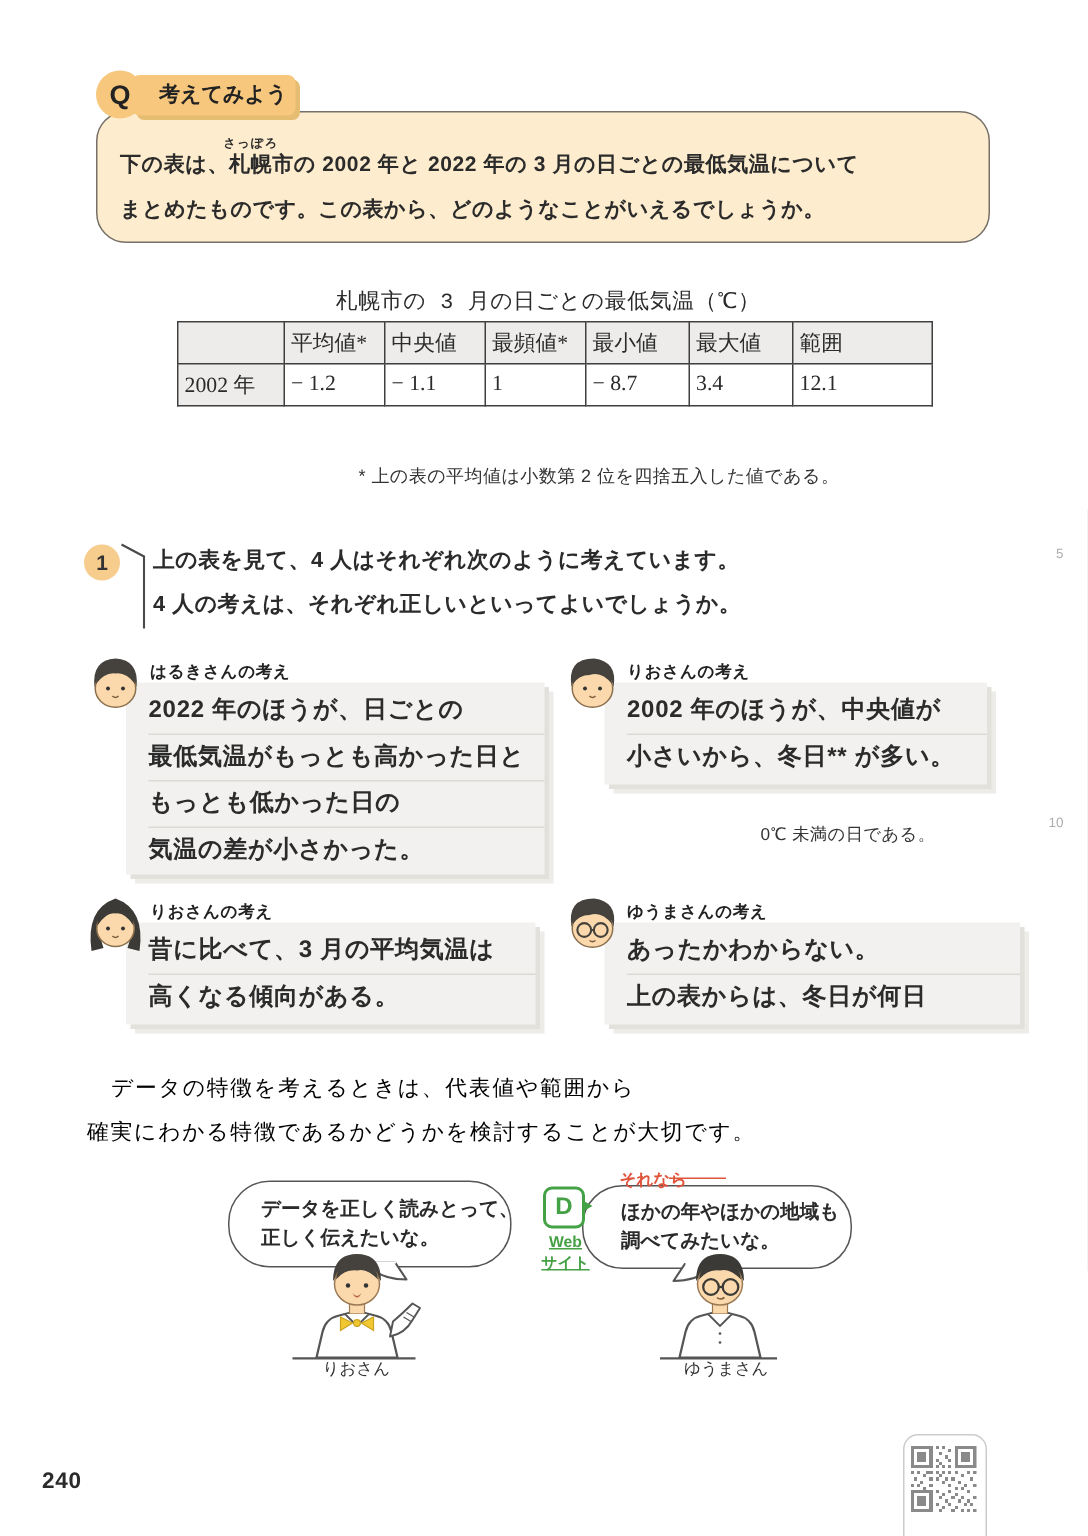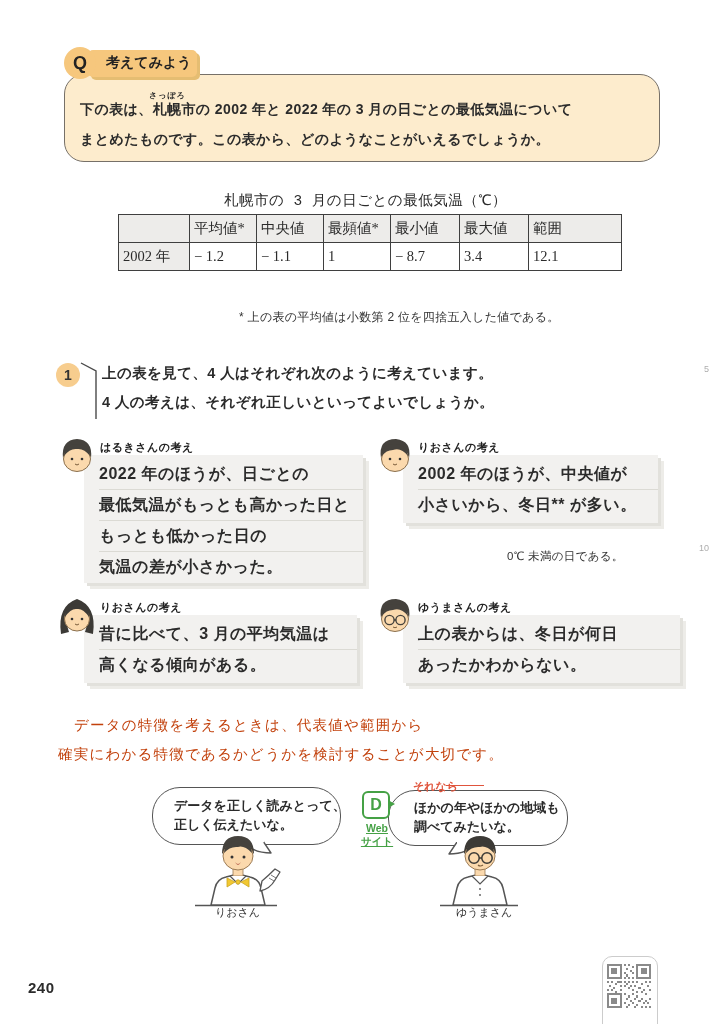--- a/index.html
+++ b/index.html
@@ -44,21 +44,21 @@
   .op-label{font-size:11px;font-weight:bold;color:#222;letter-spacing:.5px;z-index:3;}
   .op-card{background:#f2f1ef;box-shadow:3px 3px 0 #e2e1dc,6px 6px 0 #edece8;z-index:1;
            padding:4px 0 0 15px;}
   .op-line{font-size:16px;font-weight:bold;letter-spacing:.5px;height:30px;line-height:30px;
            border-bottom:1px solid #dbdad4;color:#2b2b2b;}
   .op-line:last-child{border-bottom:none;}
   .avatar{z-index:4;}
   .wn{font-size:11.5px;color:#333;letter-spacing:.3px;}
 
   
-  .sum{font-family:"Liberation Serif",serif;font-size:14.5px;letter-spacing:1.2px;color:#c2410c;}
+  .sum{font-family:"Liberation Serif",serif;font-size:14.5px;letter-spacing:1.2px;color:#000000;}
 
   
   .bubble{background:#fff;border:1.5px solid #555;z-index:2;}
   .rio-bubble{left:152px;top:787px;width:187px;height:56px;border-radius:28px;}
   .rio-b1{left:174px;top:797px;font-size:13px;font-weight:bold;z-index:3;}
   .rio-b2{left:174px;top:816px;font-size:13px;font-weight:bold;z-index:3;}
   .yuma-bubble{left:388px;top:790px;width:178px;height:54px;border-radius:27px;}
   .yuma-b1{left:414px;top:799px;font-size:13px;font-weight:bold;z-index:3;}
   .yuma-b2{left:414px;top:818px;font-size:13px;font-weight:bold;z-index:3;}
   .char{z-index:4;}
@@ -175,22 +175,22 @@
     <path d="M8,24 Q5,5 23,5 Q39,7 36,24 Q33,11 21,13 Q12,13 8,24 Z" fill="#45423d"></path>
     <ellipse cx="22" cy="25" rx="13.5" ry="12.5" fill="#fbd9ad" stroke="#8a6f4d" stroke-width="1"></ellipse>
     <path d="M9,22 Q9,9 23,10 Q34,11 35,22 Q28,13 20,16 Q13,16 9,22 Z" fill="#45423d"></path>
     <circle cx="16.5" cy="26" r="4.6" fill="none" stroke="#45423d" stroke-width="1.4"></circle>
     <circle cx="27.5" cy="26" r="4.6" fill="none" stroke="#45423d" stroke-width="1.4"></circle>
     <line x1="21" y1="26" x2="23" y2="26" stroke="#45423d" stroke-width="1.4"></line>
     <path d="M20,33 Q22,34.5 24,33" fill="none" stroke="#7a5c3a" stroke-width="1"></path>
   </svg>
   <div class="abs op-label" style="left:418px;top:600px">ゆうまさんの考え</div>
   <div class="abs op-card" style="left:403px;top:615px;width:262px;height:64px">
+    <div class="op-line">あったかわからない。</div>
     <div class="op-line">上の表からは、冬日が何日</div>
-    <div class="op-line">あったかわからない。</div>
   </div>
 
   <div class="abs sum" style="left:74px;top:716px">データの特徴を考えるときは、代表値や範囲から</div>
   <div class="abs sum" style="left:58px;top:745px">確実にわかる特徴であるかどうかを検討することが大切です。</div>
 
   <div class="abs bubble rio-bubble"></div>
   <div class="abs rio-b1">データを正しく読みとって、</div>
   <div class="abs rio-b2">正しく伝えたいな。</div>
   <svg class="abs" style="left:240px;top:841px;z-index:3" width="34" height="16" viewBox="0 0 34 16">
     <path d="M3,0 C9,8 18,12 31,12 L23,0 Z" fill="#fff" stroke="#555" stroke-width="1.4" stroke-linejoin="round"></path>

